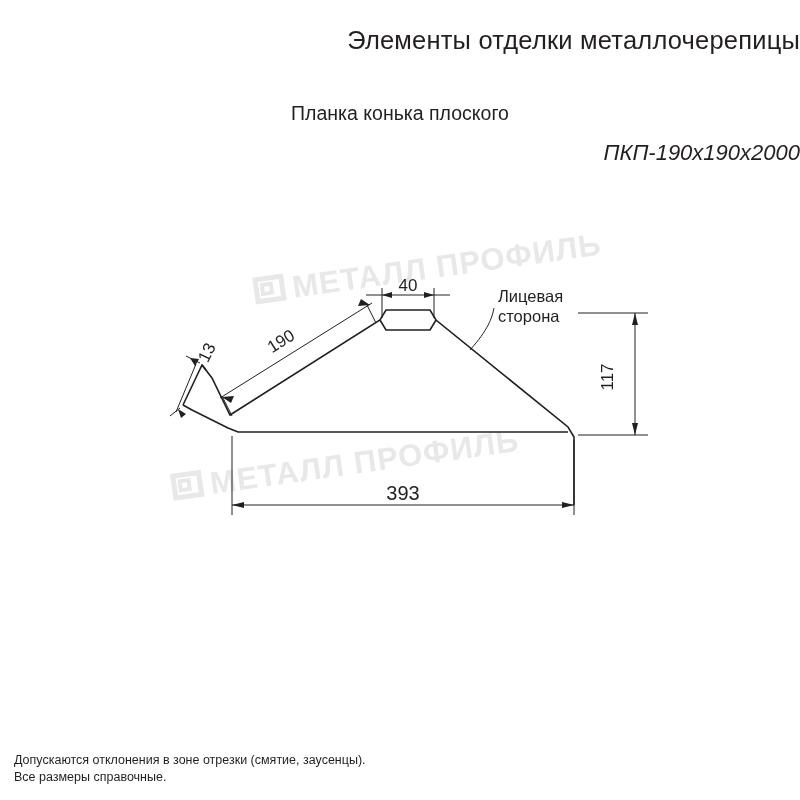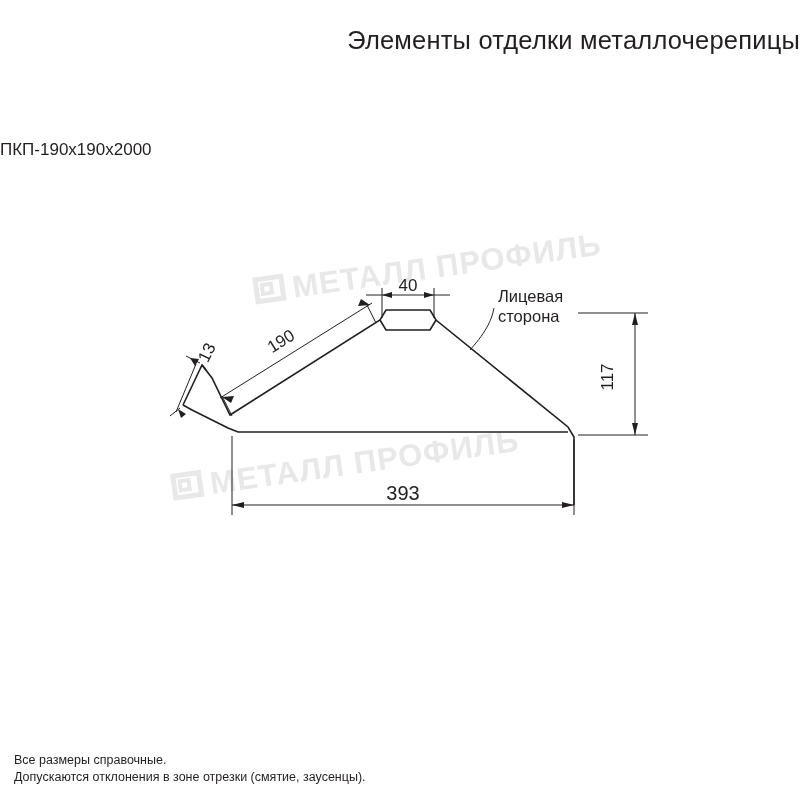--- a/index.html
+++ b/index.html
@@ -37,23 +37,24 @@
     width: 800px;
     text-align: center;
     font-size: 19.5px;
     color: #231f20;
   }
   .subtitle-2 {
     position: absolute;
     top: 140px;
     left: 0;
     width: 800px;
-    text-align: left;
-    font-size: 17px;
+    text-align: right;
+    font-size: 22px;
     color: #231f20;
+    font-style: italic;
   }
   .drawing {
     position: absolute;
     top: 200px;
     left: 0;
     width: 800px;
     height: 400px;
   }
   .footnotes {
     position: absolute;
@@ -64,20 +65,21 @@
     color: #231f20;
   }
   .footnotes div { white-space: nowrap; }
 </style>
 </head>
 <body>
 
 <div class="page">
 
   <div class="title-main">Элементы отделки металлочерепицы</div>
+  <div class="subtitle-1">Планка конька плоского</div>
   <div class="subtitle-2">ПКП-190х190х2000</div>
 
   <div class="drawing">
     <svg width="800" height="400" viewBox="0 0 800 400">
 
       <g fill="#e8e8e8" font-family="Liberation Sans, sans-serif" font-weight="bold" font-size="31" letter-spacing="1">
         <g transform="rotate(-8 270 100)">
           <rect x="258" y="78" width="26" height="22" fill="none" stroke="#e8e8e8" stroke-width="5"></rect>
           <rect x="264" y="84" width="9" height="9" fill="none" stroke="#e8e8e8" stroke-width="4"></rect>
           <text x="294" y="101">МЕТАЛЛ ПРОФИЛЬ</text>
@@ -170,17 +172,17 @@
       <g stroke="#231f20" stroke-width="1" fill="none">
         <path d="M 470 150 C 488 130 492 118 494 108"></path>
       </g>
       <text x="498" y="102" font-size="16.5" font-family="Liberation Sans, sans-serif" fill="#231f20">Лицевая</text>
       <text x="498" y="122" font-size="16.5" font-family="Liberation Sans, sans-serif" fill="#231f20">сторона</text>
 
     </svg>
   </div>
 
   <div class="footnotes">
+    <div>Допускаются отклонения в зоне отрезки (смятие, заусенцы).</div>
     <div>Все размеры справочные.</div>
-    <div>Допускаются отклонения в зоне отрезки (смятие, заусенцы).</div>
   </div>
 
 </div>
 
 </body></html>

